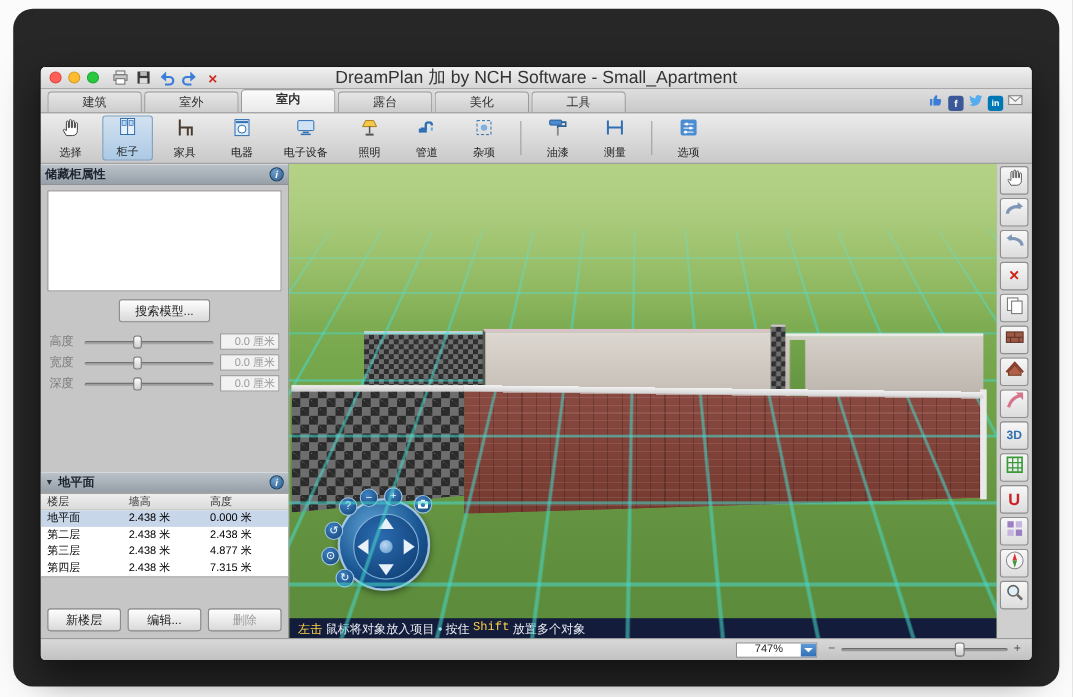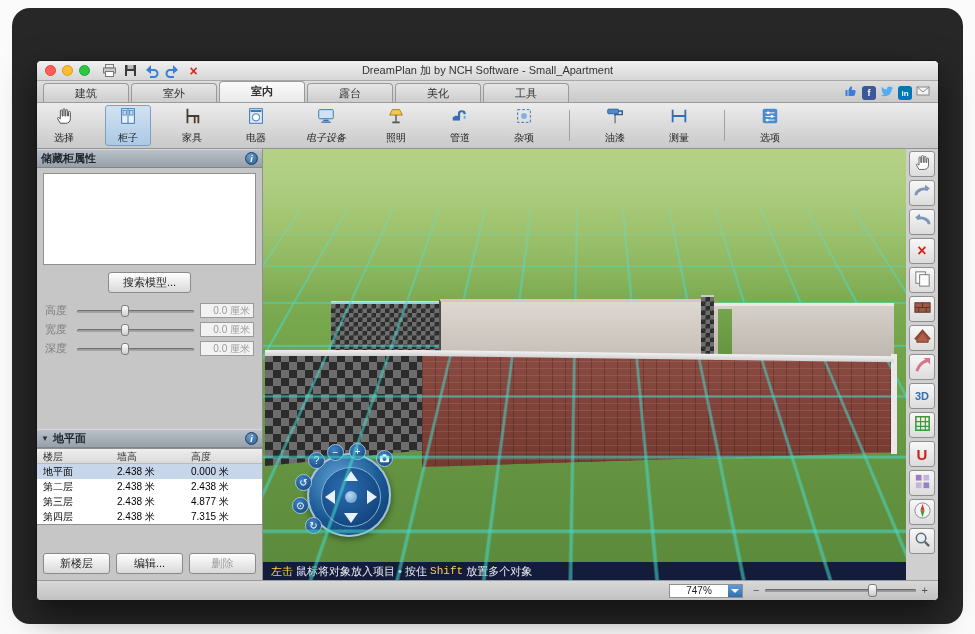--- a/index.html
+++ b/index.html
@@ -16,45 +16,45 @@
               display:flex; align-items:center; padding:0 8px; position:relative; }
   .lights { display:flex; gap:6px; margin-right:12px; z-index:2; }
   .light { width:11px; height:11px; border-radius:50%; }
   .light.red{background:#ff5f57;border:1px solid #e0443e;}
   .light.yellow{background:#febc2e;border:1px solid #d49d24;}
   .light.green{background:#28c840;border:1px solid #1ea832;}
   .tb-tools{display:flex;gap:6px;align-items:center;z-index:2;}
   .tb-icon{width:15px;height:15px;display:flex;align-items:center;justify-content:center;}
   .tb-icon svg{width:15px;height:15px;}
   .close-glyph{color:#d02a20;font-weight:bold;font-size:14px;line-height:1;}
-  .title{position:absolute;left:0;right:0;text-align:center;font-size:11px;color:#333;z-index:1;}
+  .title{position:absolute;left:0;right:0;text-align:center;font-size:16px;color:#333;z-index:1;}
 
   
   .tabbar{height:22px;flex:0 0 auto;background:linear-gradient(#dedede,#c9c9c9);border-bottom:1px solid #9b9b9b;
           display:flex;align-items:flex-end;padding:0 6px;position:relative;}
   .tab{height:19px;min-width:86px;text-align:center;font-size:11px;line-height:18px;color:#333;
        background:linear-gradient(#e6e6e6,#cdcdcd);border:1px solid #9a9a9a;border-bottom:none;
        border-radius:4px 4px 0 0;margin-right:2px;}
   .tab.active{background:linear-gradient(#fbfbfb,#e9e9e9);font-weight:bold;height:21px;}
   .social{position:absolute;right:8px;top:3px;display:flex;gap:4px;align-items:center;}
   .badge{width:14px;height:14px;border-radius:3px;color:#fff;font-size:9px;font-weight:bold;
          display:flex;align-items:center;justify-content:center;}
   .badge.fb{background:#3b5998;}
   .badge.li{background:#0077b5;font-size:8px;}
   .social svg{width:14px;height:14px;}
 
   
   .toolbar{height:46px;flex:0 0 auto;background:linear-gradient(#ececec,#c9c9c9);border-bottom:1px solid #949494;
-           display:flex;align-items:stretch;padding:2px 4px;gap:18px;}
+           display:flex;align-items:stretch;padding:2px 4px;gap:6px;}
   .tool{width:46px;display:flex;flex-direction:column;align-items:center;justify-content:center;gap:1px;
         border:1px solid transparent;border-radius:3px;}
   .tool svg{width:20px;height:20px;}
   .tool .t-label{font-size:10px;color:#1d1d1d;white-space:nowrap;}
   .tool.selected{background:linear-gradient(#d3e2f1,#abc9e5);border-color:#7d9fc0;justify-content:flex-end;}
-  .tool.wide{width:58px;font-style:italic;}
+  .tool.wide{width:58px;}
   .tsep{width:1px;background:#a0a0a0;margin:5px 4px;}
 
   
   .main{flex:1;display:flex;min-height:0;}
 
   
   .left-panel{width:226px;flex:0 0 auto;background:#c6c6c6;border-right:1px solid #8f8f8f;display:flex;flex-direction:column;min-height:0;}
   .panel-header{height:19px;flex:0 0 auto;background:linear-gradient(#bac1c8,#97a0a9);border-top:1px solid #d5d8db;
                 border-bottom:1px solid #7f868d;display:flex;align-items:center;gap:4px;padding:0 4px;
                 font-size:11px;font-weight:bold;color:#1d2430;}

